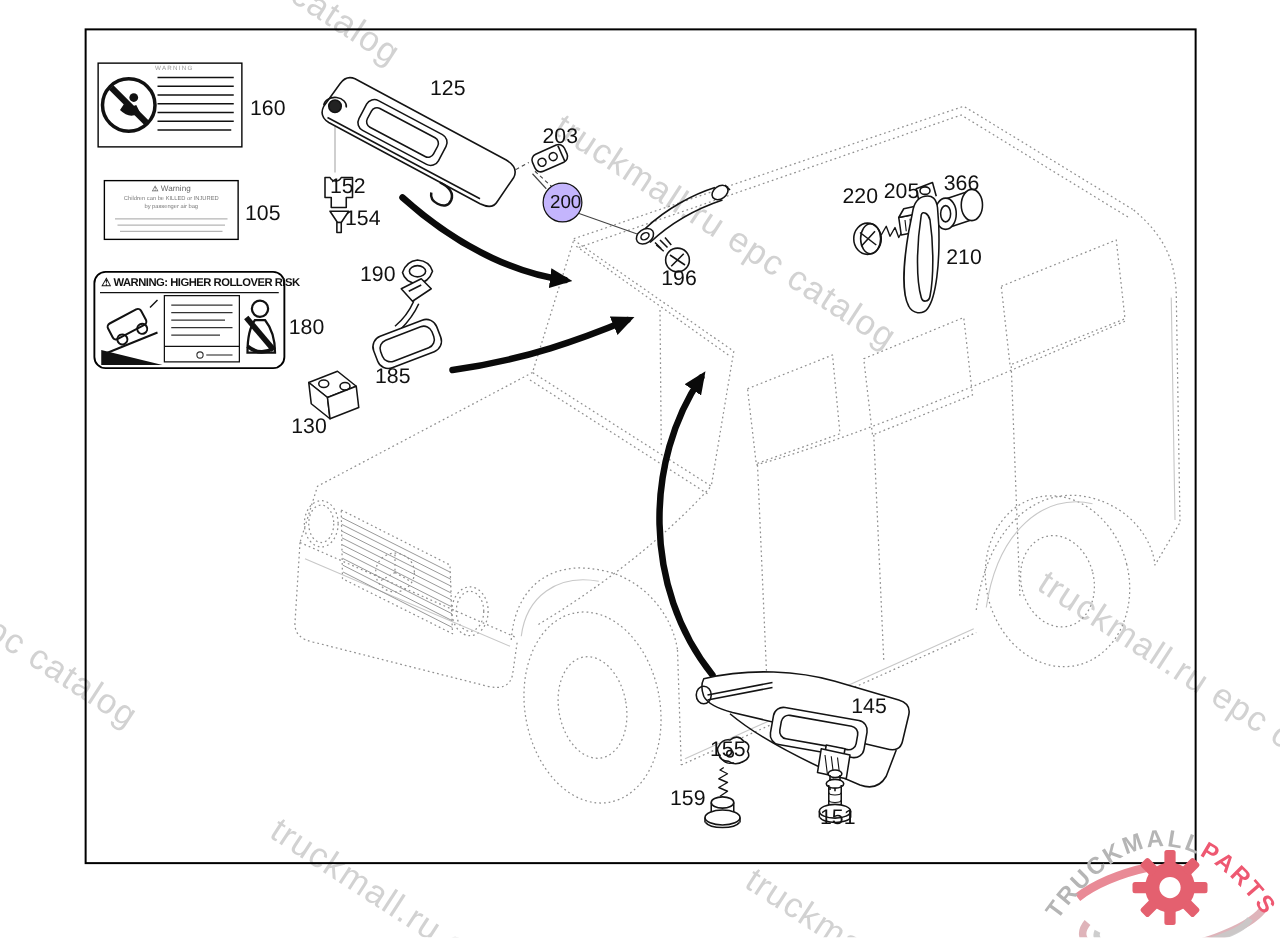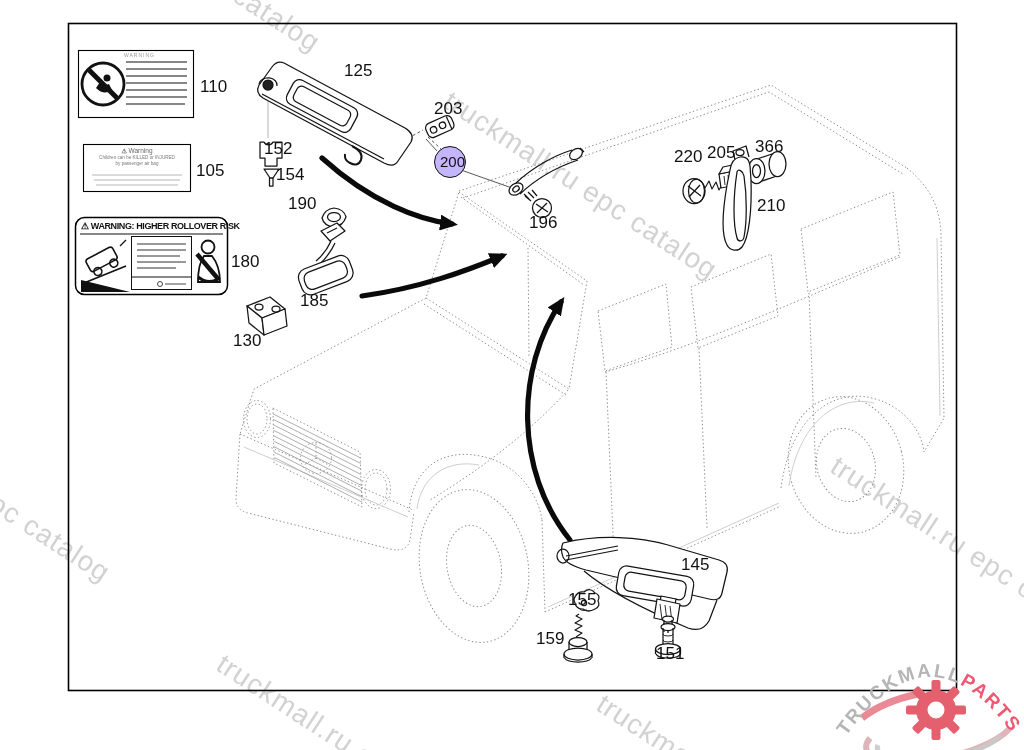--- a/index.html
+++ b/index.html
@@ -275,28 +275,28 @@
 
       <g stroke="#111" fill="none">
         <circle cx="208" cy="247" r="6.5" stroke-width="1.8"></circle>
         <path d="M198,282 q0,-18 6,-26 l8,0 q8,10 8,26 Z" stroke-width="1.8"></path>
         <path d="M197,254 L219,280" stroke-width="4.5"></path>
         <path d="M198,277 q10,8 20,2" stroke-width="3"></path>
       </g>
     </g>
   </svg>
 
-  <div class="pn" style="left:200px;top:78px">110</div>
+  <div class="pn" style="left:200px;top:78px">160</div>
   <div class="pn" style="left:196px;top:162px">105</div>
   <div class="pn" style="left:231px;top:253px">180</div>
   <div class="pn" style="left:233px;top:332px">130</div>
   <div class="pn" style="left:344px;top:62px">125</div>
   <div class="pn" style="left:264px;top:140px">152</div>
   <div class="pn" style="left:276px;top:166px">154</div>
-  <div class="pn" style="left:288px;top:195px">190</div>
+  <div class="pn" style="left:288px;top:211px">190</div>
   <div class="pn" style="left:300px;top:292px">185</div>
   <div class="pn" style="left:434px;top:100px">203</div>
   <div class="pn" style="left:529px;top:214px">196</div>
   <div class="pn" style="left:674px;top:148px">220</div>
   <div class="pn" style="left:707px;top:144px">205</div>
   <div class="pn" style="left:755px;top:138px">366</div>
   <div class="pn" style="left:757px;top:197px">210</div>
   <div class="pn" style="left:681px;top:556px">145</div>
   <div class="pn" style="left:568px;top:591px">155</div>
   <div class="pn" style="left:536px;top:630px">159</div>

